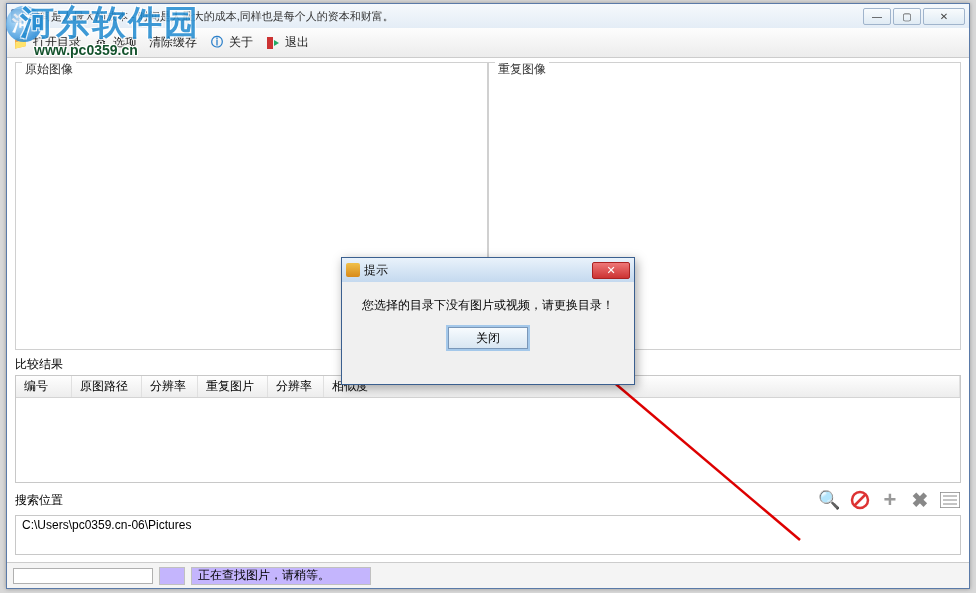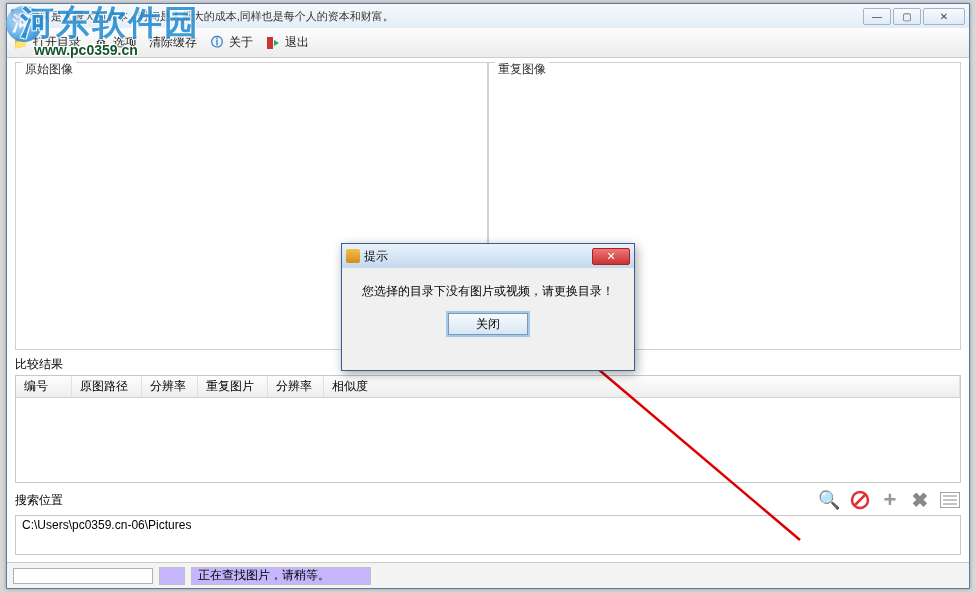--- a/index.html
+++ b/index.html
@@ -65,21 +65,21 @@
 }
 .watermark .cn { font-size: 34px; font-weight: bold; color: #1f8ad0; letter-spacing: 2px; 
   text-shadow: -1px -1px 0 #fff, 1px -1px 0 #fff, -1px 1px 0 #fff, 1px 1px 0 #fff; opacity: 0.85; }
 .watermark .en { font-size: 14px; color: #14532d; font-weight: bold; margin-top: -4px; margin-left: 34px;
   text-shadow: -1px -1px 0 #fff, 1px -1px 0 #fff, -1px 1px 0 #fff, 1px 1px 0 #fff; }
 .logo-blue { position:absolute; top:6px; left:6px; width:36px; height:36px; border-radius:50%;
   background: radial-gradient(circle at 35% 35%, #bfe5ff, #2a8cd8 70%); opacity:0.85; }
 .logo-blue::after { content:"河"; position:absolute; top:4px; left:6px; color:#fff; font-size:20px; font-weight:bold; }
 
 .dialog {
-  position: absolute; top: 243px; left: 341px; width: 294px; height: 128px;
+  position: absolute; top: 257px; left: 341px; width: 294px; height: 128px;
   background: #f0f0f0; border: 1px solid #3a5f8f; box-shadow: 2px 3px 10px rgba(0,0,0,0.35); z-index: 100;
 }
 .dialog-title {
   height: 24px; background: linear-gradient(to bottom,#e9f2fb,#c4d9ef);
   display: flex; align-items: center; padding: 0 4px; font-size: 12px; color: #111;
 }
 .dialog-title .d-icon { width: 14px; height: 14px; margin-right: 4px; background: linear-gradient(#f0c04a,#d88a1a); border-radius: 2px; }
 .dialog-close { margin-left: auto; width: 38px; height: 17px; 
   background: linear-gradient(to bottom,#e77,#c33); border: 1px solid #a22; border-radius: 2px;
   display: flex; align-items: center; justify-content: center; color: #fff; font-size: 11px; cursor: pointer; }

